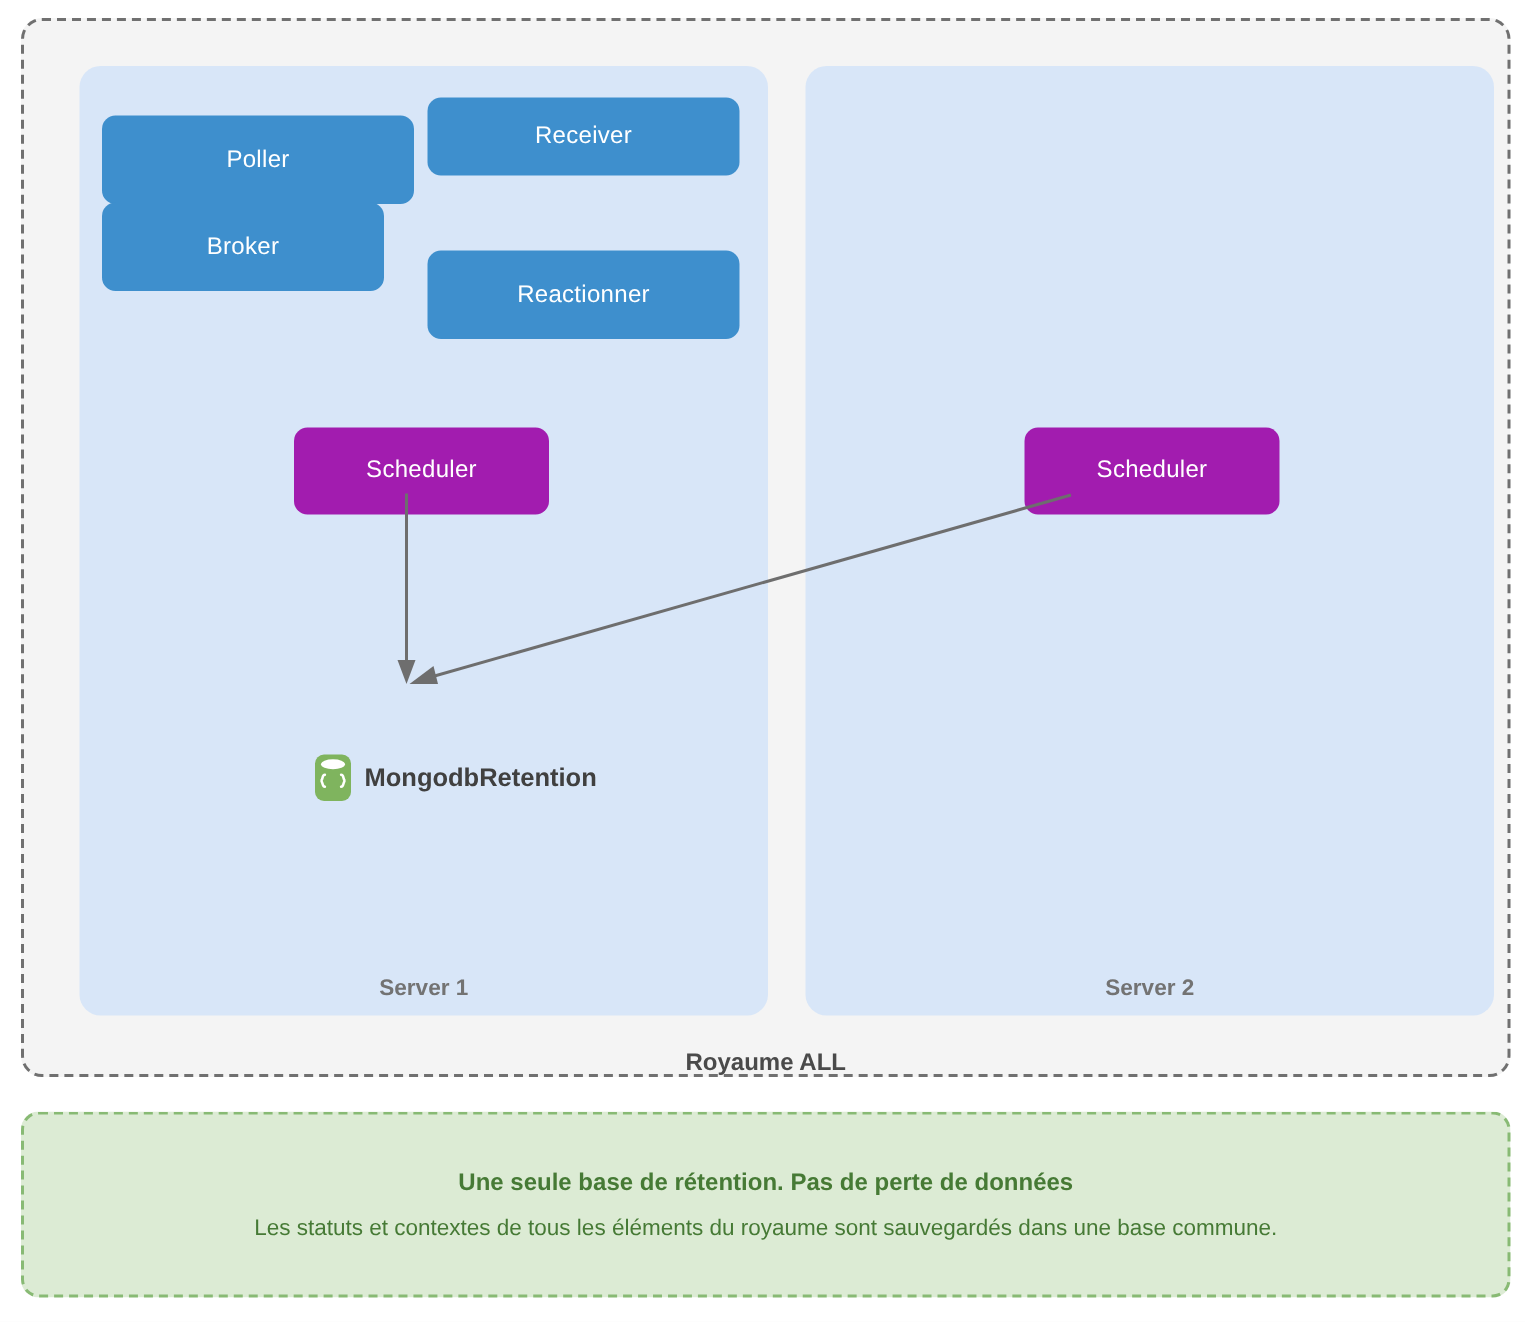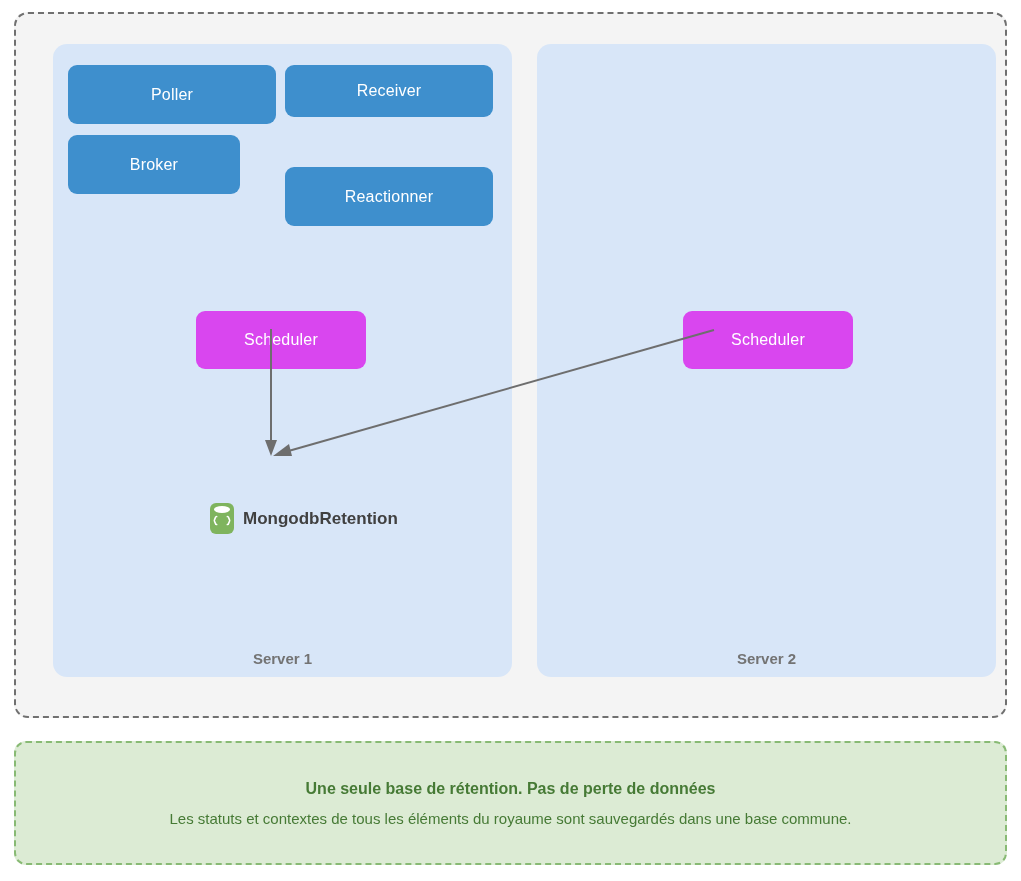--- a/index.html
+++ b/index.html
@@ -69,26 +69,26 @@
     box-sizing: border-box;
     border-radius: 9px;
     display: flex;
     align-items: center;
     justify-content: center;
     color: #ffffff;
     font-size: 16px;
     letter-spacing: 0.2px;
   }
   .comp-blue { background: #3e8fcd; }
-  .comp-green { background: #d946ef; margin-top: 26px; }
-
-  
-  .b-poller     { left: 15px;  top: 21px;  width: 208px; height: 59px; }
+  .comp-green { background: #a21caf; }
+
+  
+  .b-poller     { left: 15px;  top: 33px;  width: 208px; height: 59px; }
   .b-receiver   { left: 232px; top: 21px;  width: 208px; height: 52px; }
-  .b-broker     { left: 15px;  top: 91px;  width: 172px; height: 59px; }
+  .b-broker     { left: 15px;  top: 91px;  width: 188px; height: 59px; }
   .b-reactionner{ left: 232px; top: 91px;  width: 208px; height: 59px; margin-top: 32px; }
 
   .b-scheduler-1 { left: 143px; top: 241px; width: 170px; height: 58px; }
   .b-scheduler-2 { left: 146px; top: 241px; width: 170px; height: 58px; }
 
   
   .db-node {
     position: absolute;
     left: 156px;
     top: 458px;
@@ -189,20 +189,21 @@
 
     <div class="server-panel" id="server-2">
 
       <div class="comp-box comp-green b-scheduler-2">
         <span>Scheduler</span>
       </div>
 
       <div class="server-label">Server 2</div>
     </div>
 
+    <div class="realm-label">Royaume ALL</div>
   </div>
 
   <svg id="arrows" viewBox="0 0 1021 881">
 
     <g>
       <line x1="271" y1="329" x2="271" y2="444" stroke="#6e6e6e" stroke-width="2"></line>
       <polygon points="271,456 265,440 277,440" fill="#6e6e6e"></polygon>
     </g>
 
     <g>

